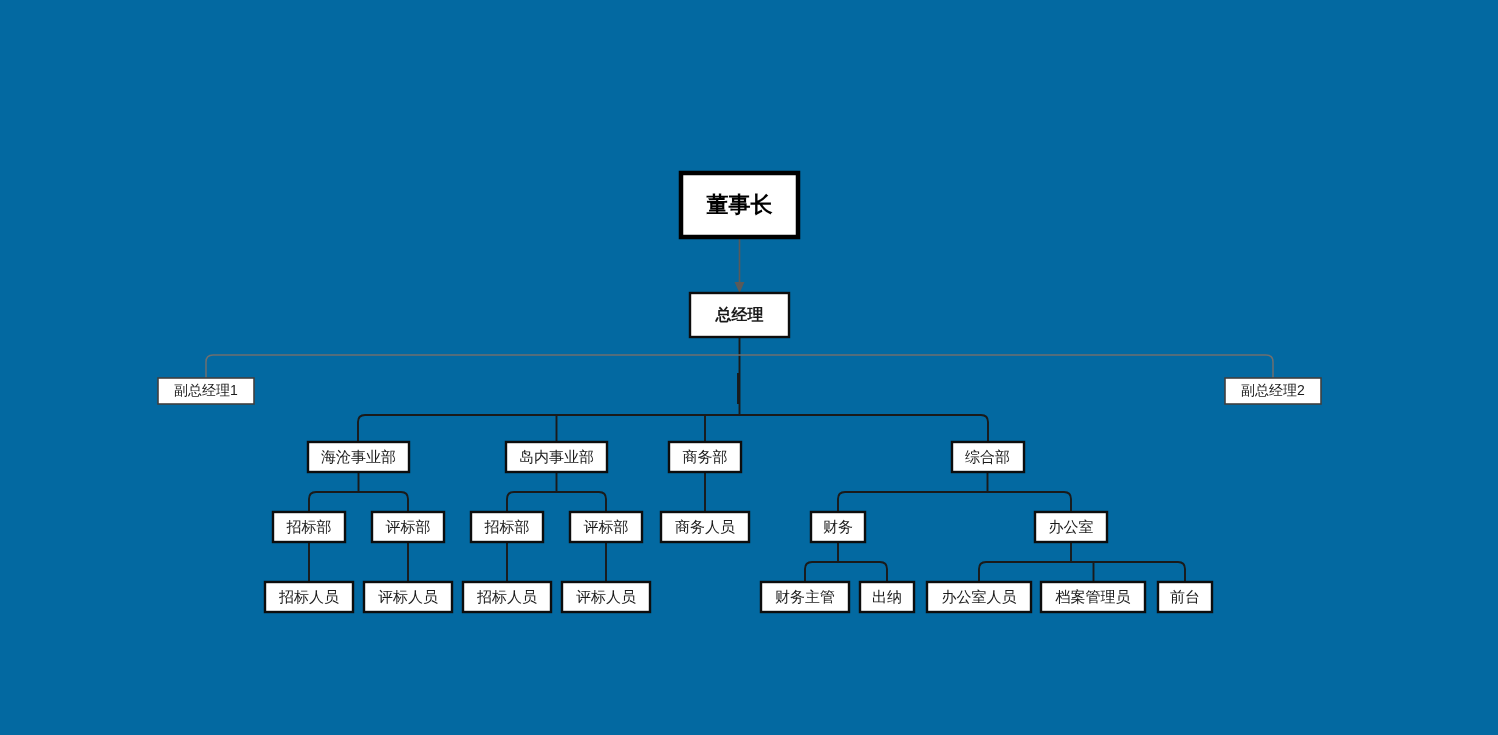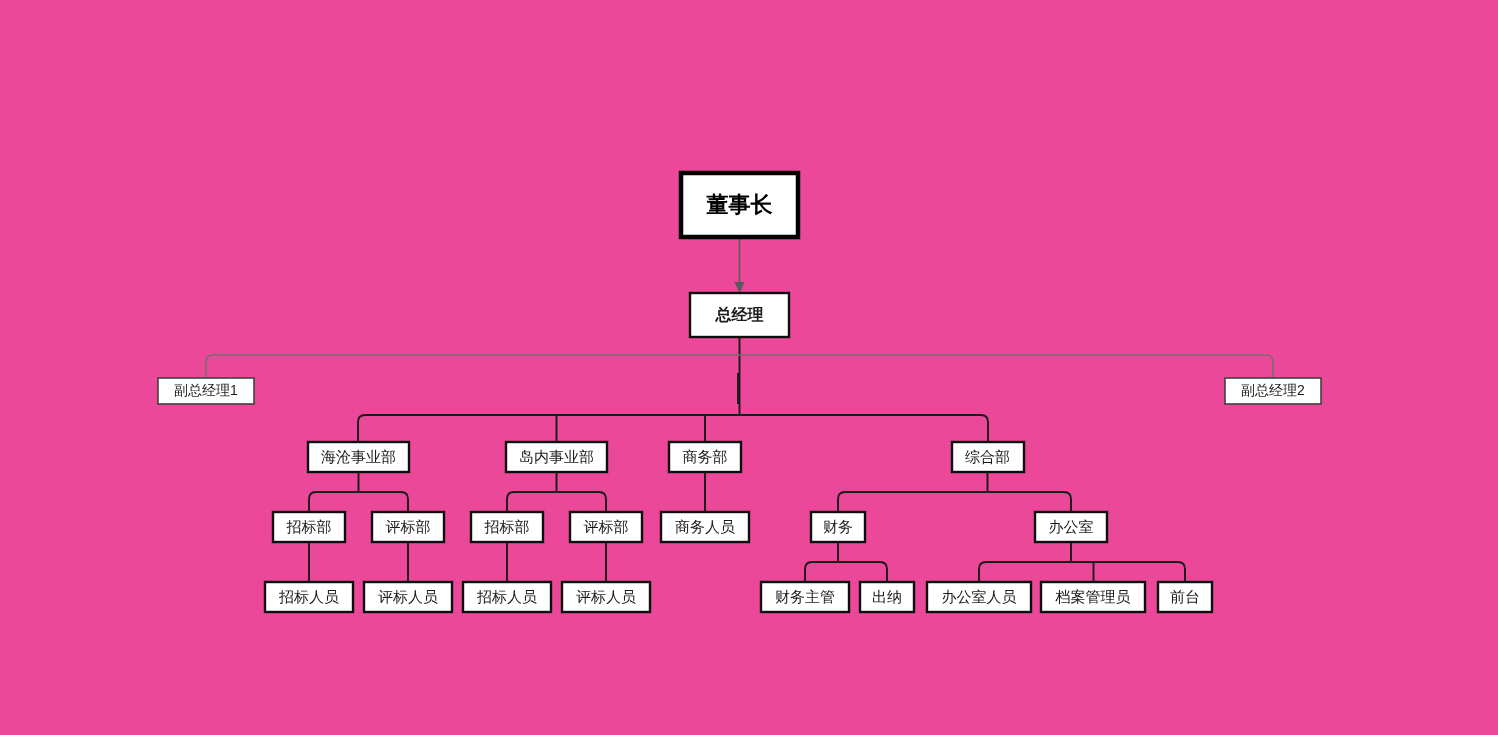--- a/index.html
+++ b/index.html
@@ -10,21 +10,21 @@
   body {
     width: 1498px;
     height: 735px;
     font-family: "Liberation Sans", "DejaVu Sans", sans-serif;
     overflow: hidden;
   }
   #chart-root {
     position: relative;
     width: 1498px;
     height: 735px;
-    background: #ec4899;
+    background: #0369a1;
   }
   #org-svg {
     position: absolute;
     left: 0;
     top: 0;
     width: 1498px;
     height: 735px;
     display: block;
   }
   .node-box {

